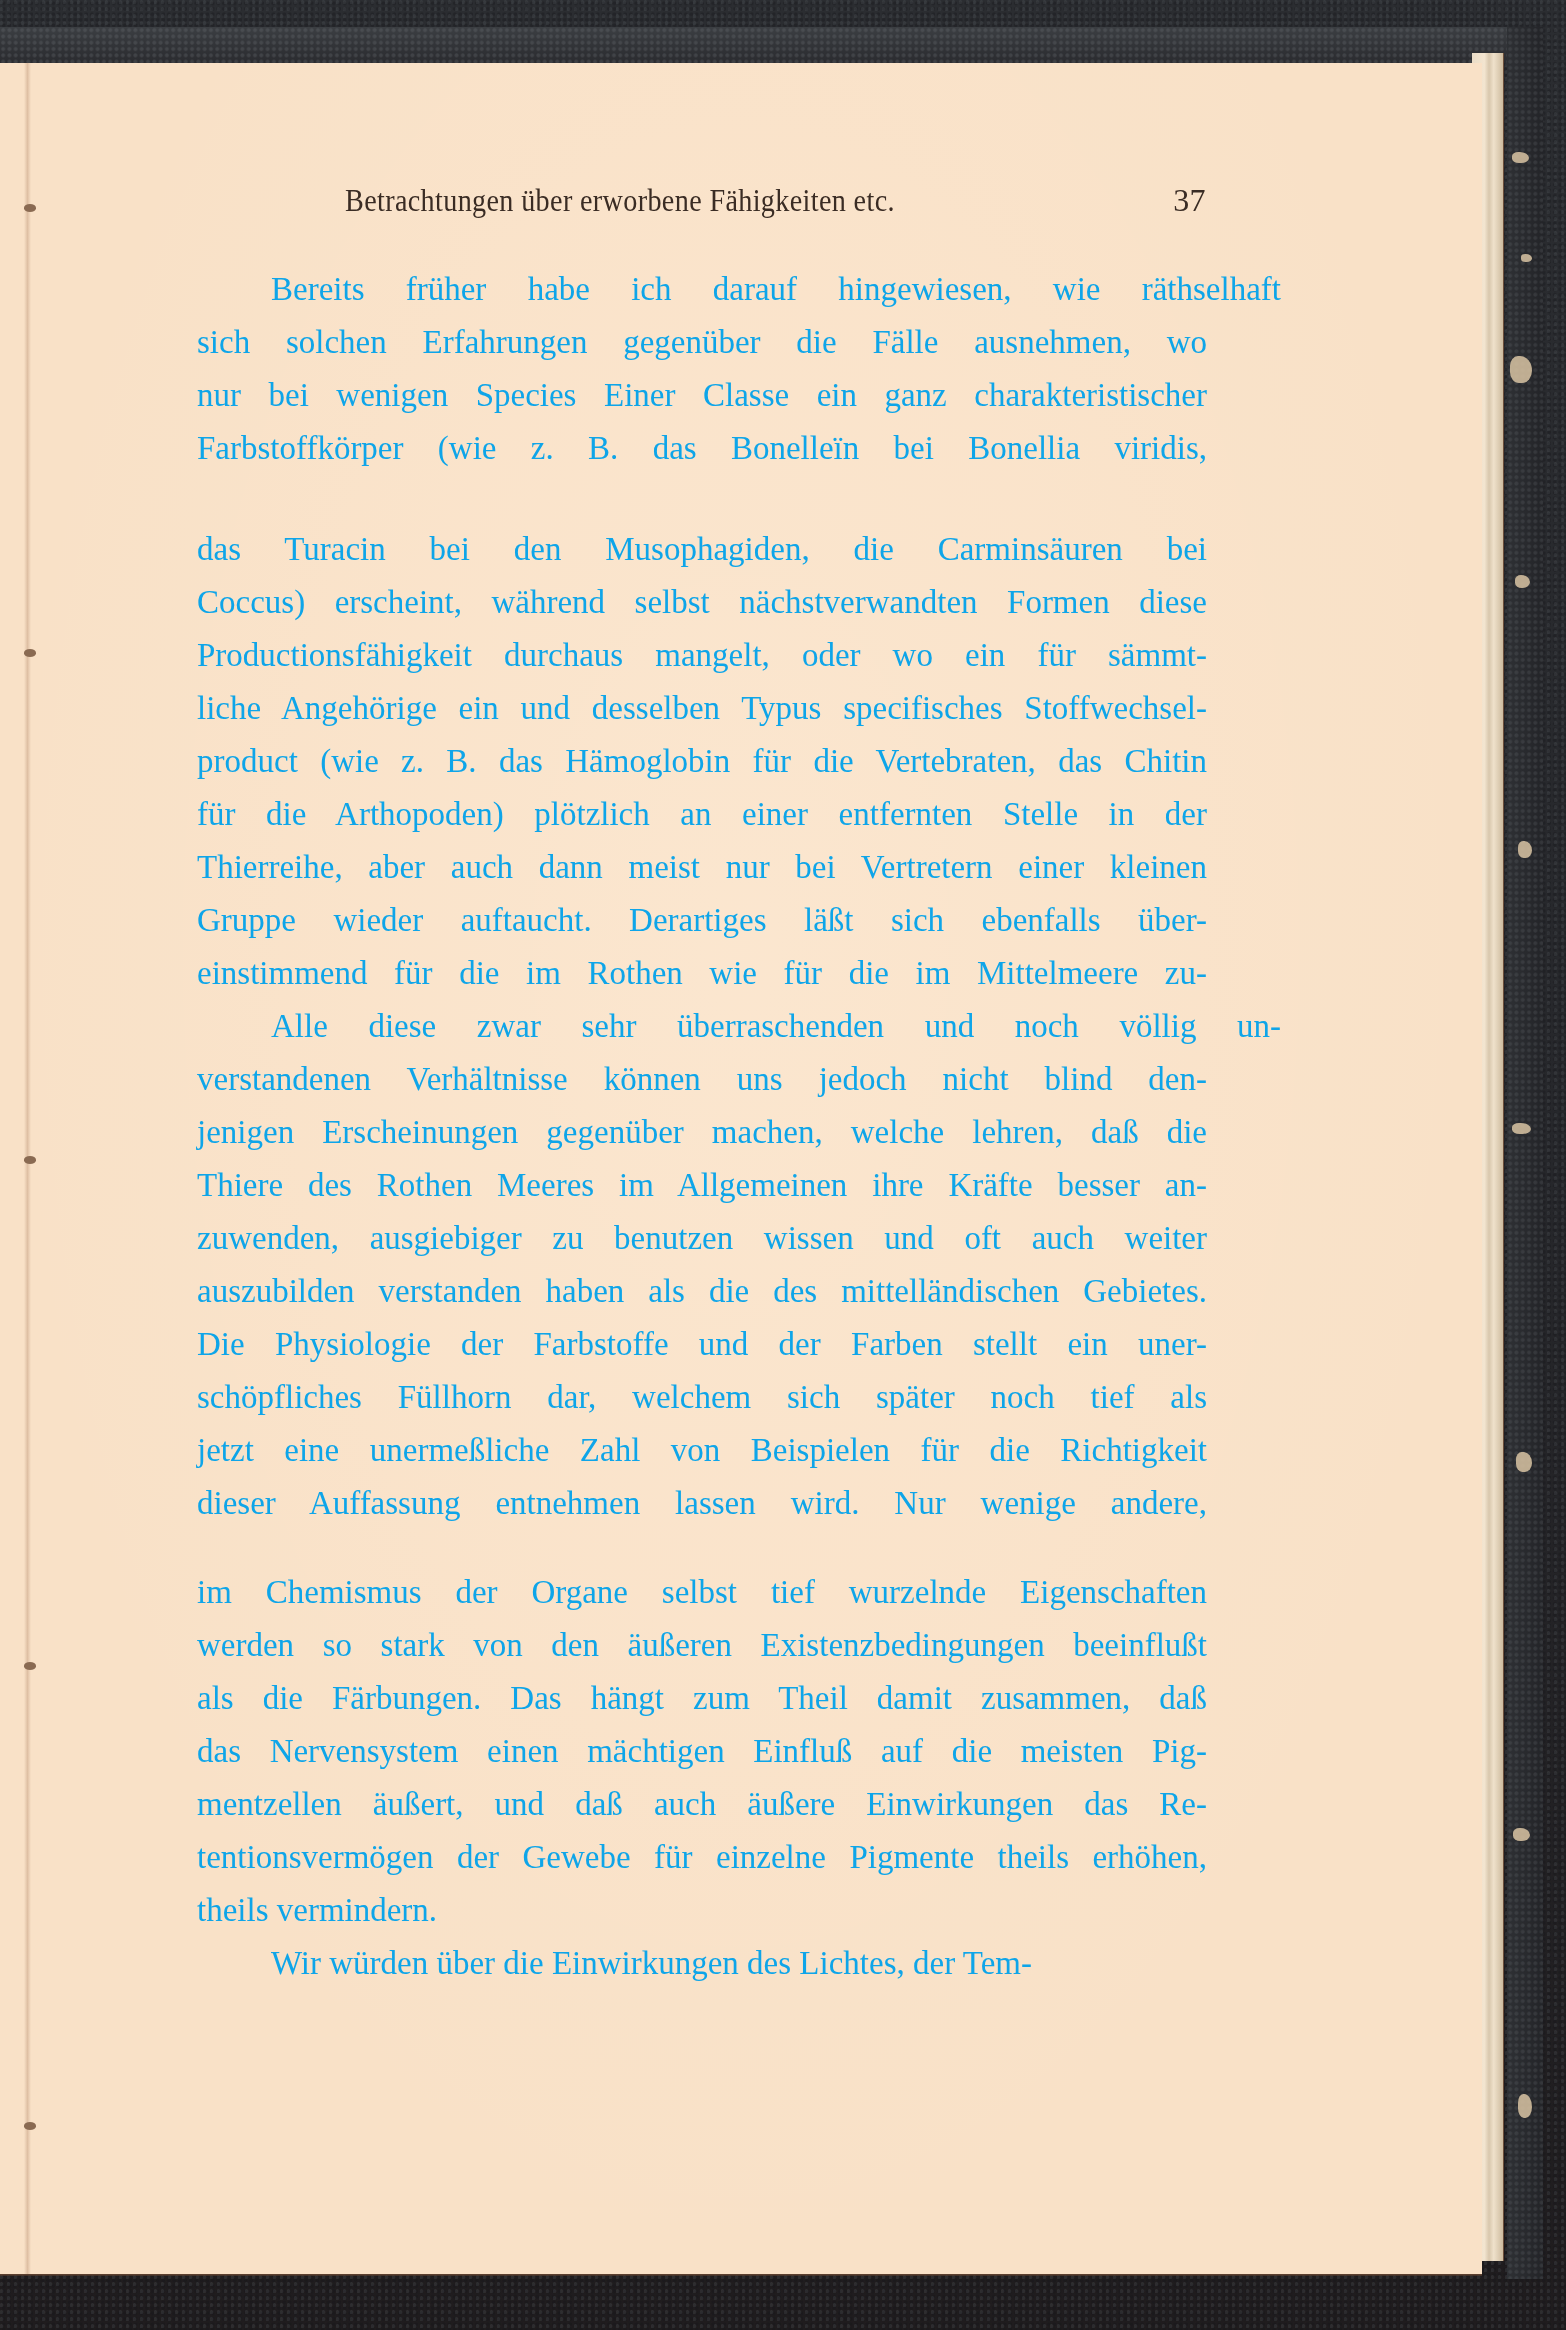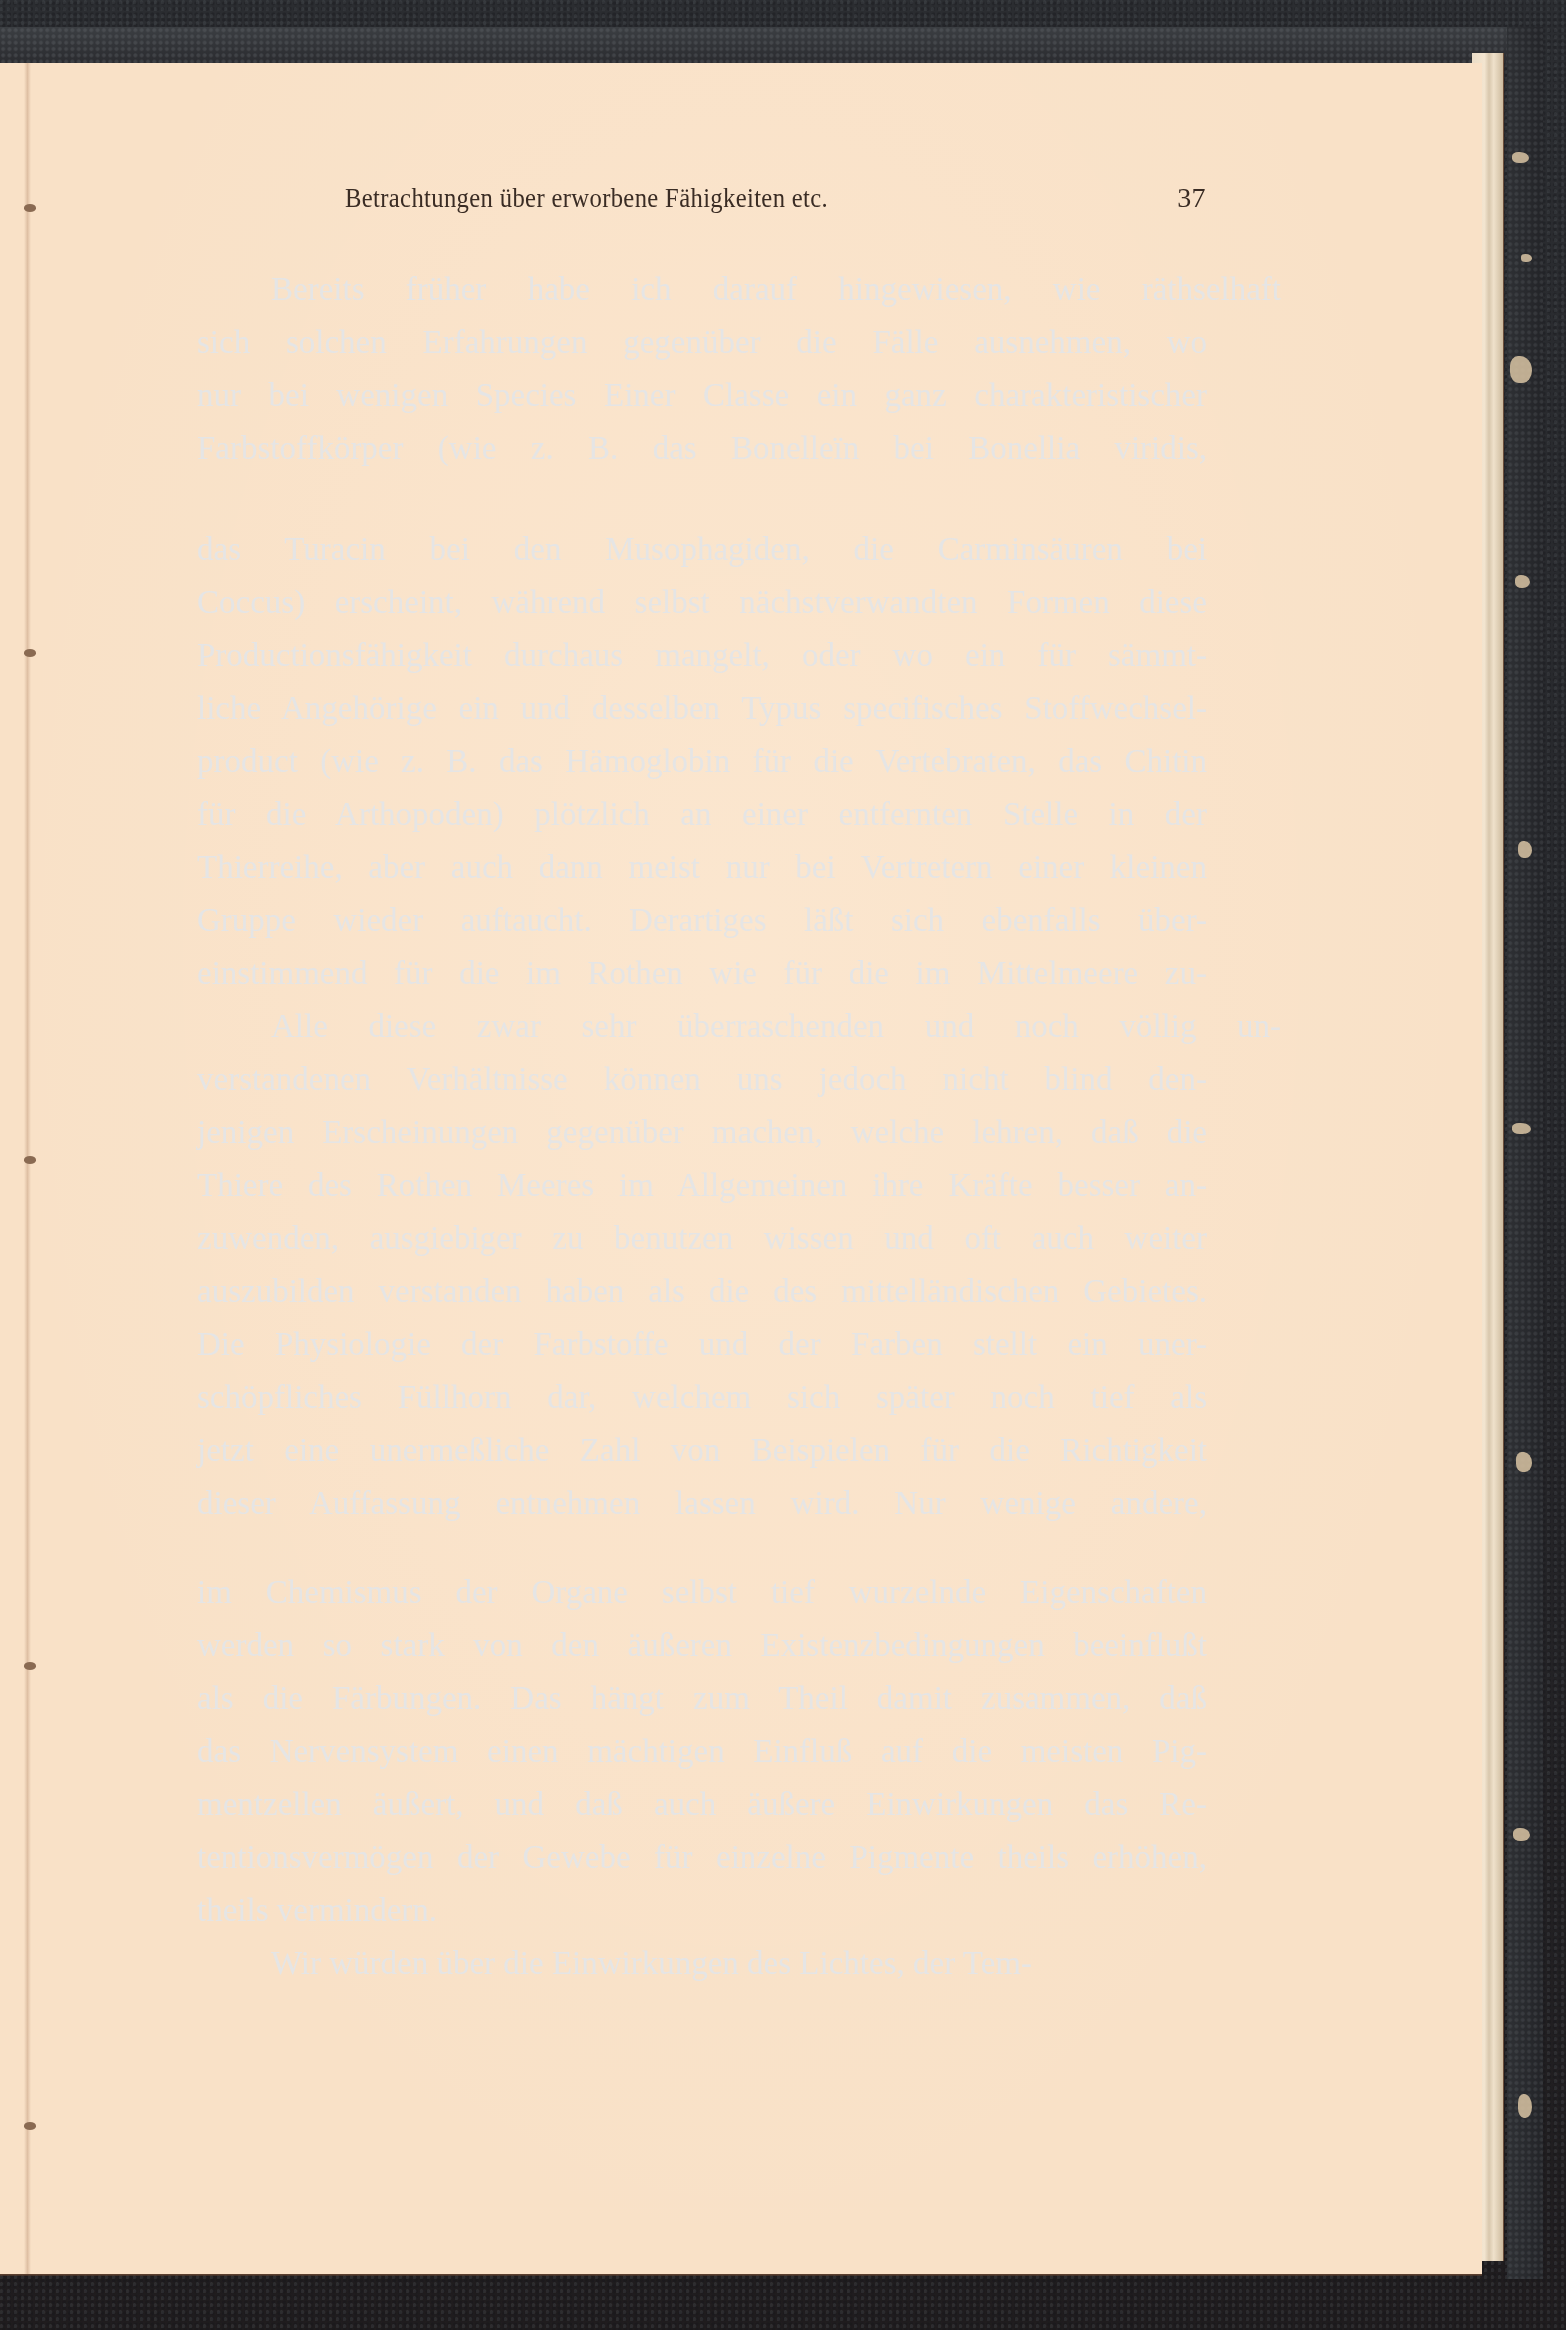--- a/index.html
+++ b/index.html
@@ -80,40 +80,40 @@
       background: #8a6a52;
       border-radius: 50%;
     }
     
     .running-head {
       position: absolute;
       left: 345px; top: 182px;
       width: 861px;
       height: 39px;
       color: #3a2c24;
-      font-size: 28px;
+      font-size: 32px;
       letter-spacing: 0.4px;
     }
     .running-title {
       position: absolute;
       left: 0; top: 0;
       transform: scaleX(0.88);
       transform-origin: left top;
       white-space: nowrap;
     }
     .page-number {
       position: absolute;
       right: 0; top: 0;
     }
     
     .body-text {
       position: absolute;
       left: 197px; top: 263px;
       width: 1010px;
-      color: #e5e5e5;
+      color: #0ea5e9;
       font-size: 33px;
       line-height: 53px;
     }
     .line {
       display: block;
       white-space: nowrap;
       text-align: justify;
       text-align-last: justify;
       height: 53px;
       transform: scaleX(1);

